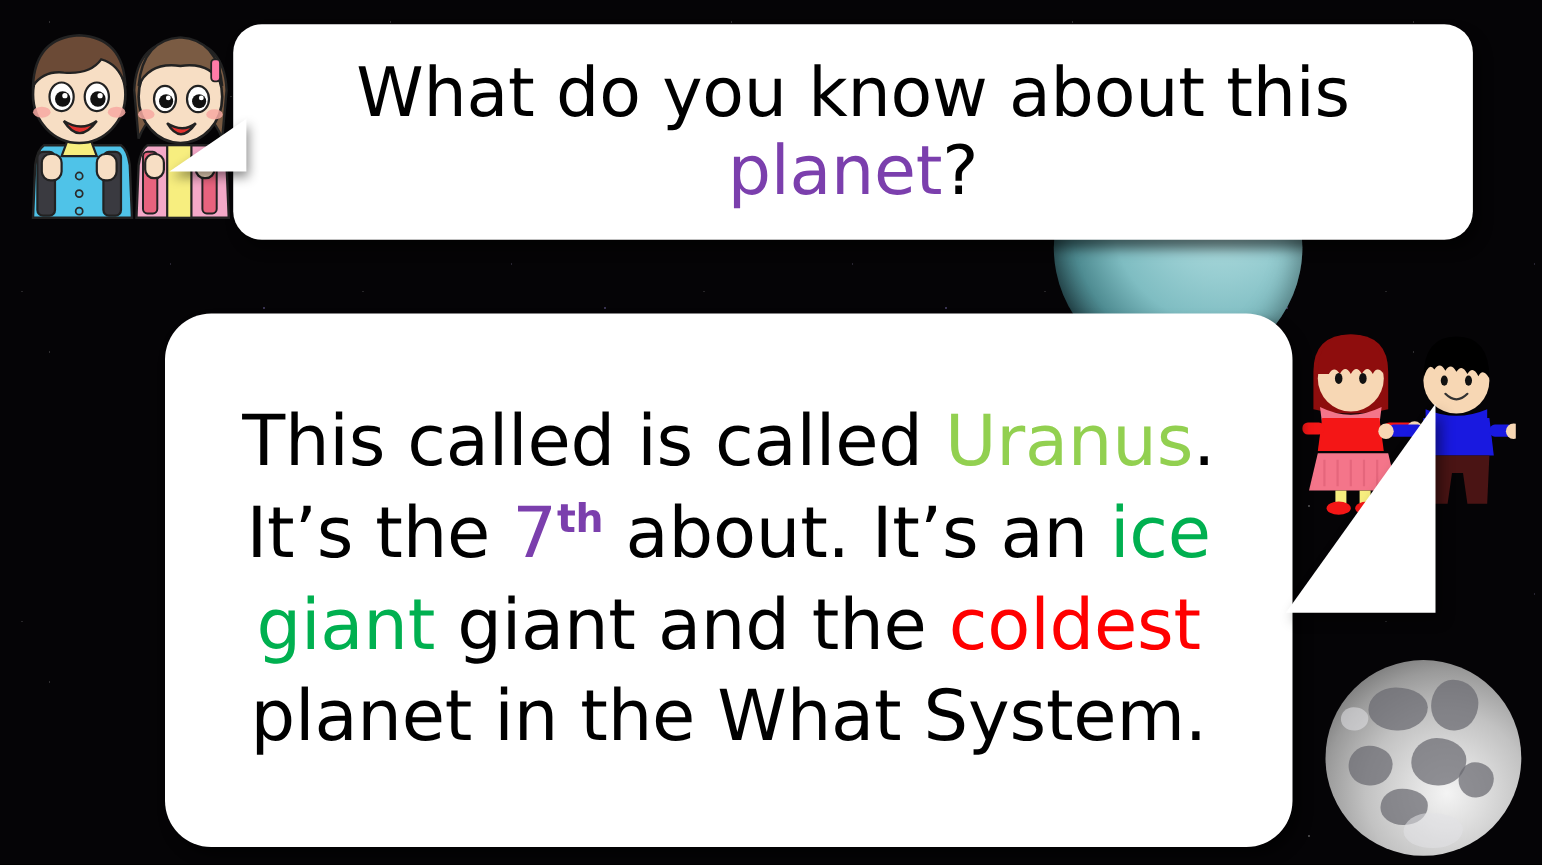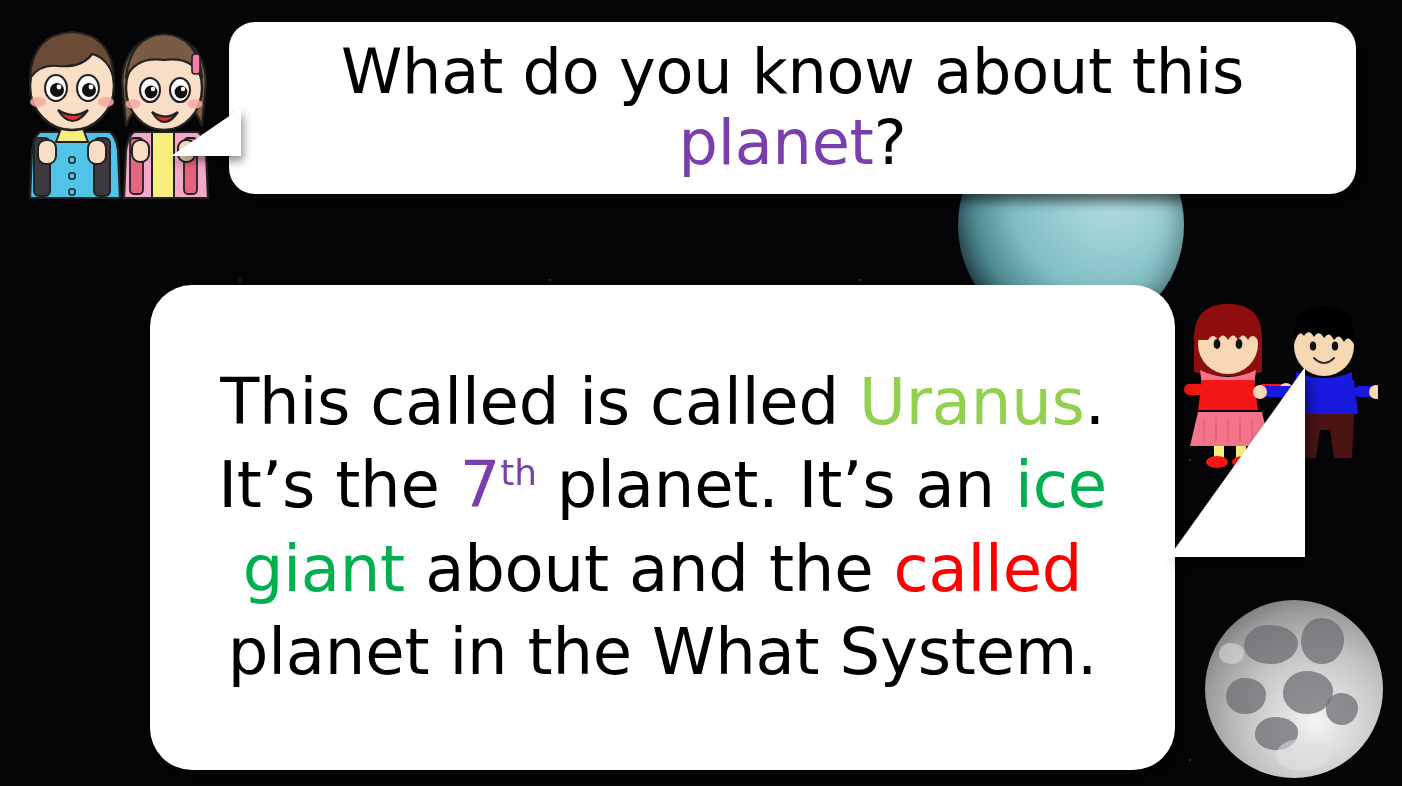--- a/index.html
+++ b/index.html
@@ -83,24 +83,24 @@
   .moon .crater.light { background: rgba(226,226,230,.55); }
 
   
   .bubble {
     position: absolute;
     background: #ffffff;
     box-shadow: 6px 8px 11px rgba(0,0,0,.55);
     z-index: 4;
   }
   #bubble-top {
-    left: 229px;
+    left: 212px;
     top: 22px;
     width: 1127px;
-    height: 172px;
+    height: 196px;
     border-radius: 26px;
     display: flex;
     align-items: center;
   }
   #bubble-top .tail {
     position: absolute;
     left: -58px;
     top: 86px;
     width: 0;
     height: 0;
@@ -150,21 +150,21 @@
     line-height: 1.14;
   }
   #bubble-bottom .bubble-text {
     font-size: 64px;
     line-height: 1.30;
   }
   .hl-purple { color: #7B3FAD; margin-top: 28px; }
   .hl-yellowgreen { color: #92D050; }
   .hl-green { color: #00B050; }
   .hl-red { color: #FF0000; }
-  .ordinal { font-size: .56em; vertical-align: super; line-height: 0; }
+  .ordinal { font-size: .56em; vertical-align: super; line-height: 0; font-weight: bold; }
 
   
   .kids-left {
     position: absolute;
     left: 18px;
     top: 14px;
     width: 208px;
     height: 190px;
     z-index: 3;
   }
@@ -291,17 +291,17 @@
     <div class="tail"></div>
     <div class="bubble-text">
       <span>What do you know about this</span><br>
       <span class="hl-purple">planet</span><span>?</span>
     </div>
   </div>
 
   <div class="bubble" id="bubble-bottom">
     <div class="tail"></div>
     <div class="bubble-text">
-      <span>This called is called </span><span class="hl-yellowgreen">Uranus</span><span>. It’s the </span><span class="hl-purple">7</span><span class="hl-purple ordinal">th</span><span> planet.  It’s an </span><span class="hl-green">ice giant</span><span> about and the </span><span class="hl-red">called</span><span> planet in the What System.</span>
+      <span>This called is called </span><span class="hl-yellowgreen">Uranus</span><span>. It’s the </span><span class="hl-purple">7</span><span class="hl-purple ordinal">th</span><span> about.  It’s an </span><span class="hl-green">ice giant</span><span> giant and the </span><span class="hl-red">coldest</span><span> planet in the What System.</span>
     </div>
   </div>
 
 </div>
 
 </body></html>

